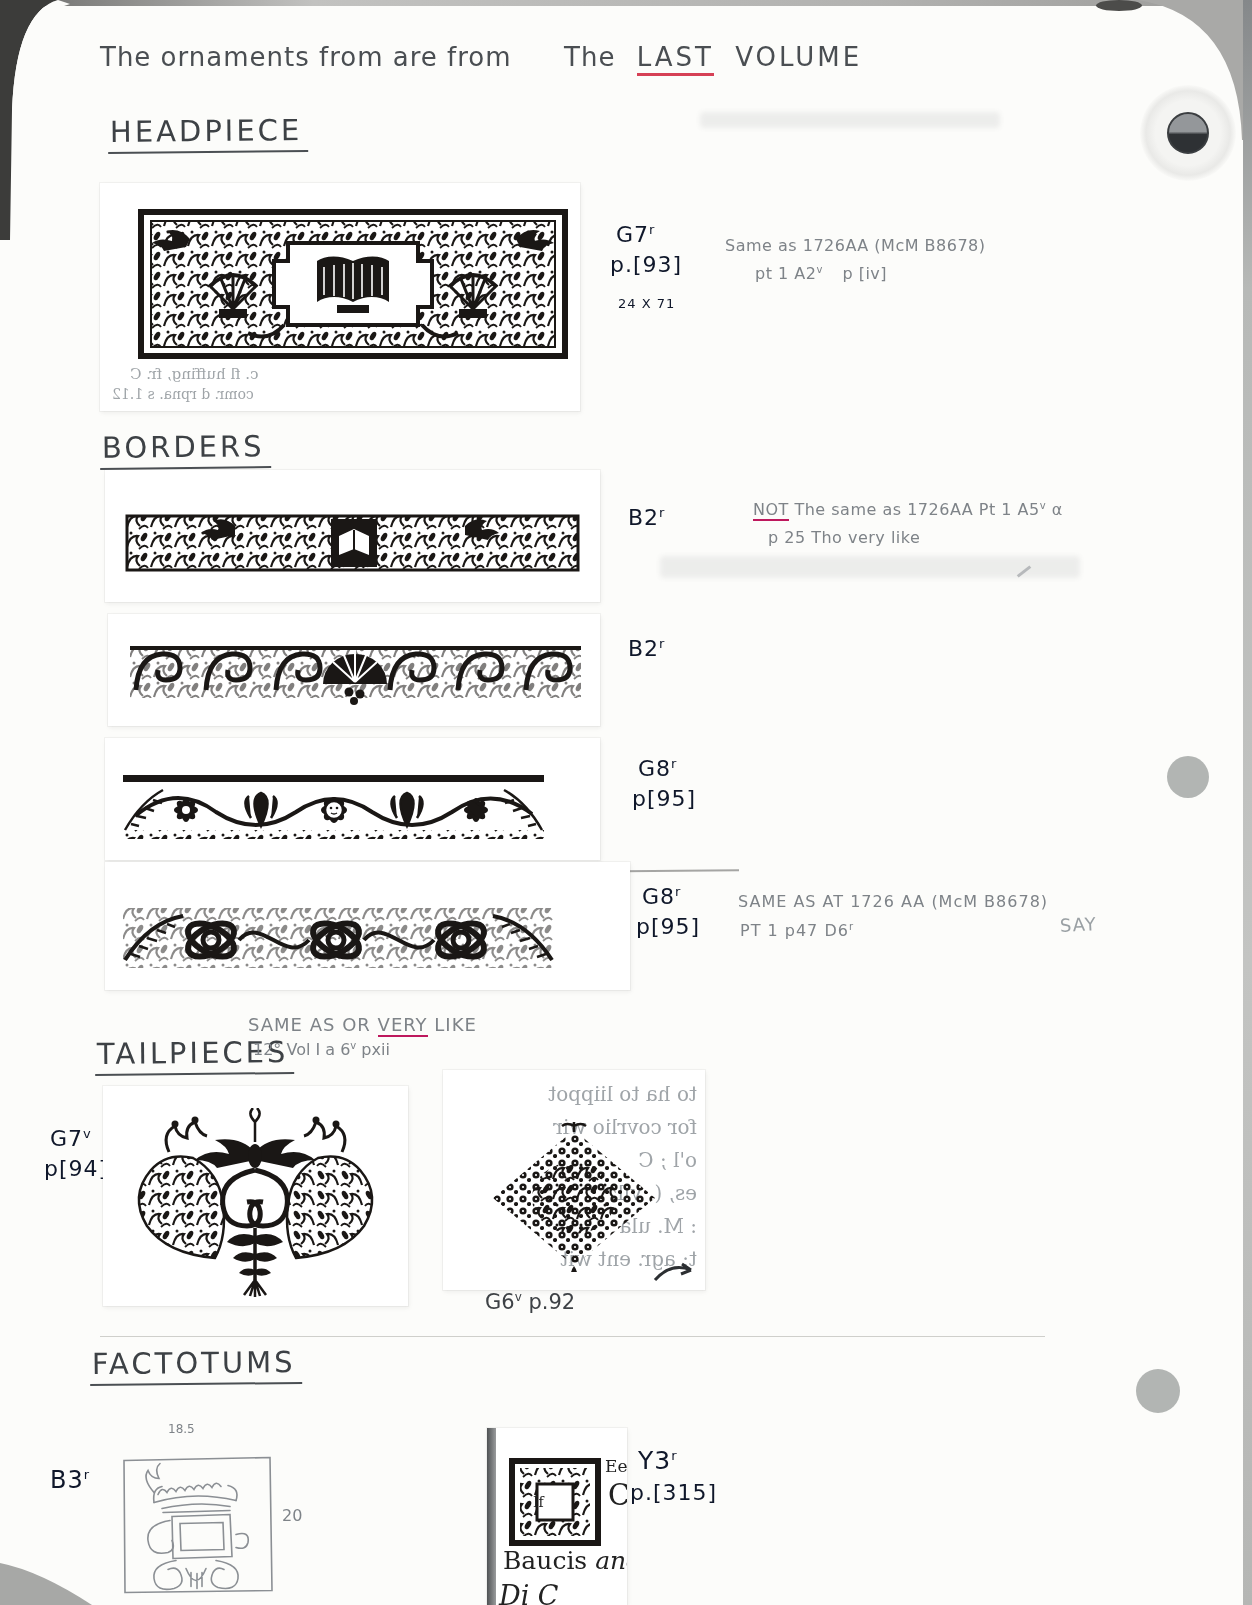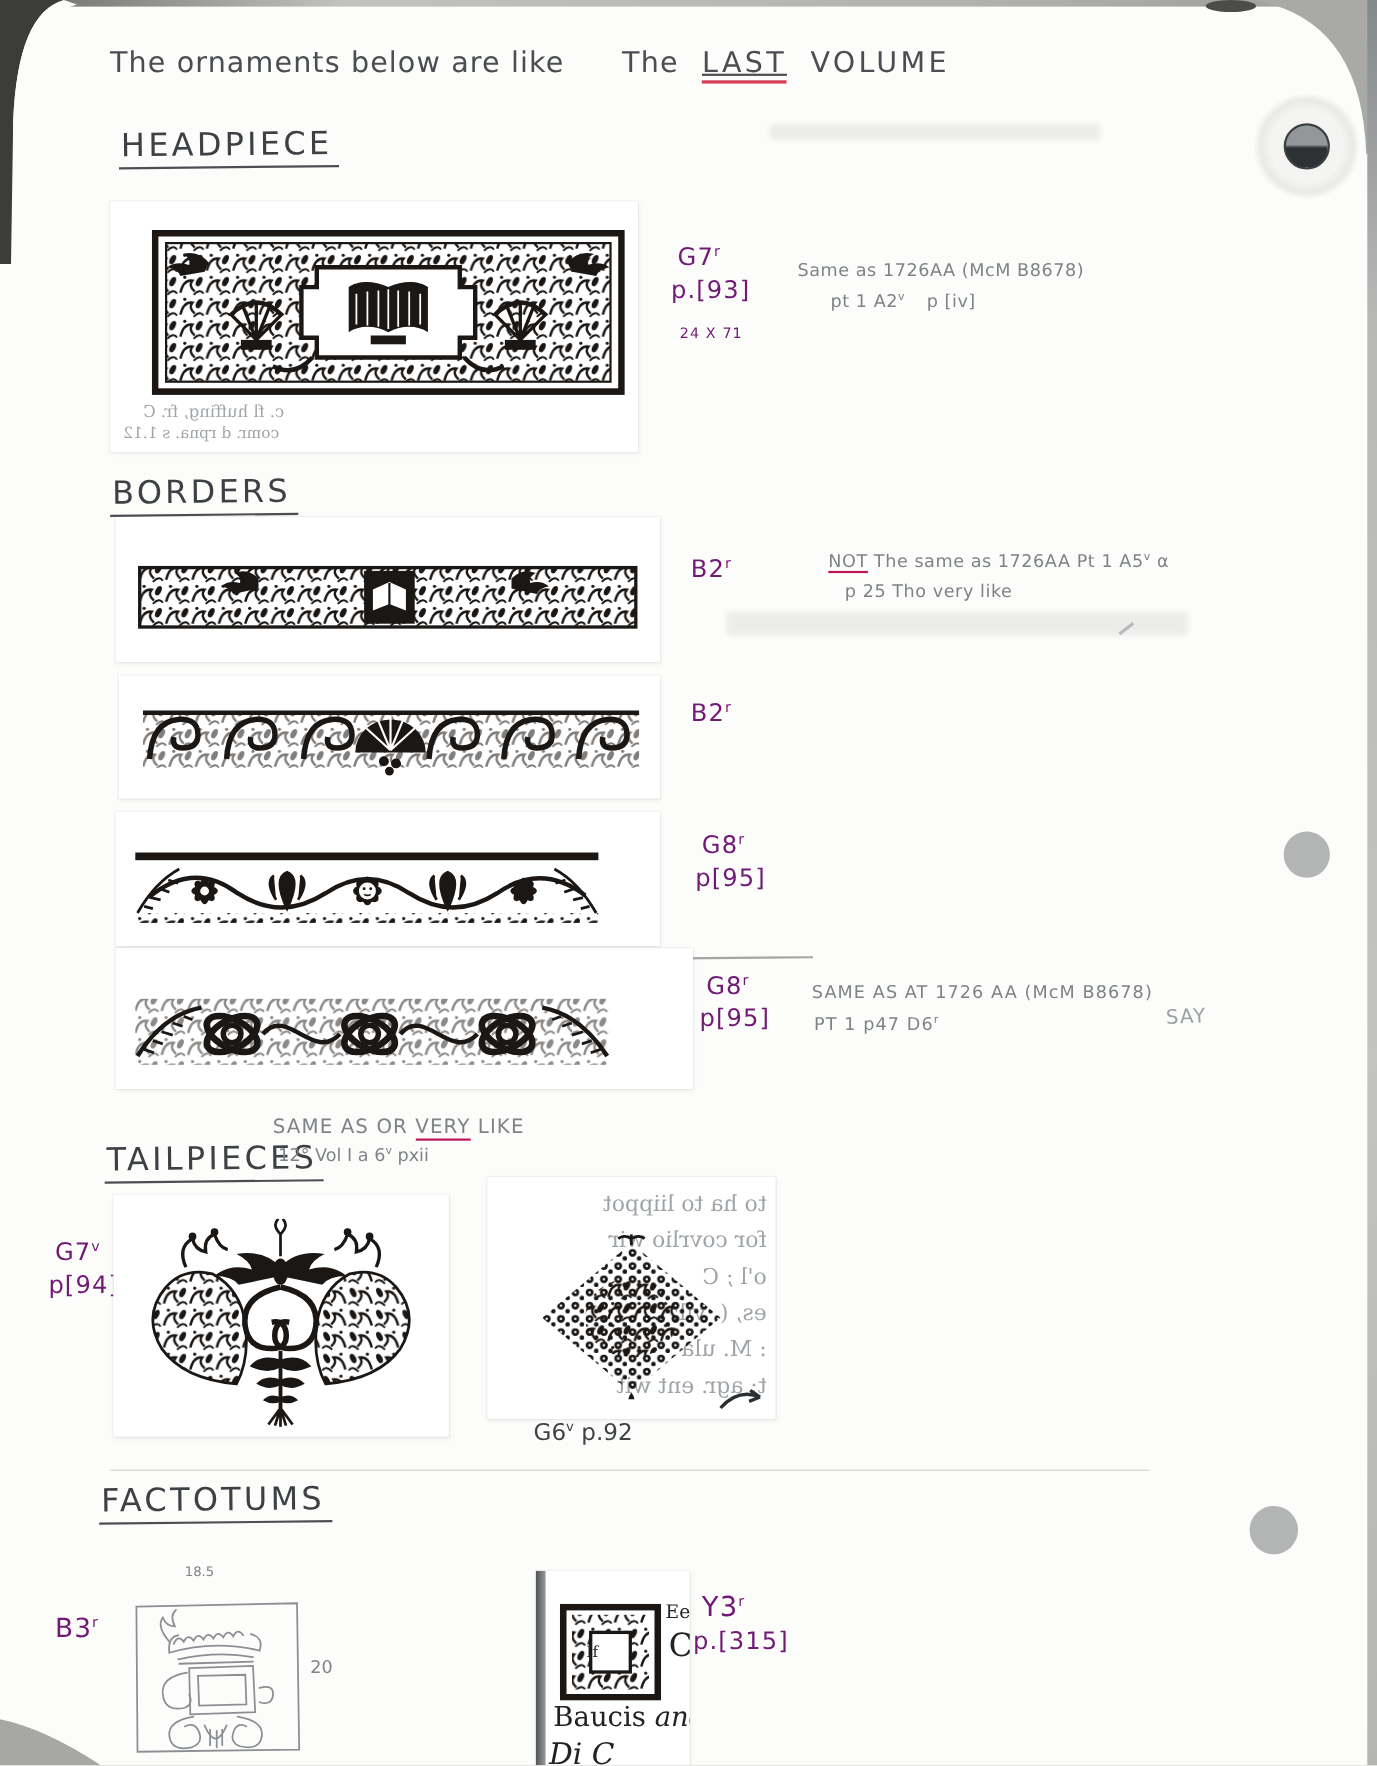--- a/index.html
+++ b/index.html
@@ -6,25 +6,25 @@
   #scan{position:relative;width:1252px;height:1605px;background:#fcfcfa;overflow:hidden;
         font-family:"DejaVu Sans",sans-serif;}
   .abs{position:absolute;}
   
   .hw{font-family:"DejaVu Sans",sans-serif;color:#4a4e52;white-space:nowrap;}
   .hw-dark{color:#3e4246;}
   .hw-light{color:#7e8388;}
   .hw-fade{color:#9aa0a4;}
   .heading{font-size:29px;letter-spacing:3px;color:#3d4145;
            border-bottom:2.5px solid #4b4f53;padding:0 6px 3px 2px;transform:rotate(-0.6deg);}
-  .sig{font-size:22px;color:#701a75;letter-spacing:1px;}
+  .sig{font-size:22px;color:#0f172a;letter-spacing:1px;}
   .sig sup{font-size:13px;}
   .note{font-size:16px;letter-spacing:0.5px;}
   .note sup{font-size:10px;}
-  .u-red{border-bottom:3px solid #d64055;padding-bottom:1px;text-decoration:underline;}
+  .u-red{border-bottom:3px solid #d64055;padding-bottom:1px;}
   .u-gray{border-bottom:2px solid #be185d;}
   
   .clip{background:#ffffff;box-shadow:0 0 0 1px rgba(90,90,85,0.06),1px 2px 4px rgba(120,120,115,0.10);}
   .ghostline{font-family:"DejaVu Serif",serif;color:#8f959a;transform:scaleX(-1);
              filter:blur(0.6px);opacity:.85;white-space:nowrap;}
   .printtxt{font-family:"DejaVu Serif",serif;color:#222;}
   .smudge{filter:blur(2.5px);opacity:.10;background:#6a6e72;border-radius:4px;}
   .punch{border-radius:50%;}
 </style>
 </head>
@@ -65,21 +65,21 @@
   <div class="abs punch" style="left:1140px;top:85px;width:96px;height:96px;background:radial-gradient(circle,#f4f4f2 48%,#e9e9e7 62%,rgba(233,233,231,0) 72%)"></div>
   <div class="abs punch" style="left:1167px;top:112px;width:42px;height:42px;background:linear-gradient(180deg,#94979a 0 46%,#2e3134 54%);border:2px solid #3b3e41;box-sizing:border-box"></div>
   <div class="abs punch" style="left:1167px;top:756px;width:42px;height:42px;background:#b2b5b3"></div>
   <div class="abs punch" style="left:1136px;top:1369px;width:44px;height:44px;background:#b2b5b3"></div>
 
   <div class="abs smudge" style="left:660px;top:556px;width:420px;height:22px"></div>
   <div class="abs smudge" style="left:700px;top:112px;width:300px;height:16px"></div>
   <div class="abs" style="left:1016px;top:570px;width:16px;height:3px;background:#9fa3a6;transform:rotate(-38deg);opacity:.7"></div>
 
   <div class="abs hw" style="left:100px;top:42px;font-size:26px;letter-spacing:1px">
-    <span>The ornaments below are like</span>
+    <span>The ornaments from are from</span>
     <span style="display:inline-block;width:34px"></span>
     <span>The</span>
     <span class="u-red" style="margin-left:12px;letter-spacing:3px">LAST</span>
     <span style="margin-left:12px;letter-spacing:3px">VOLUME</span>
   </div>
 
   <div class="abs hw heading" style="left:108px;top:114px">HEADPIECE</div>
 
   <div class="abs clip" style="left:100px;top:183px;width:480px;height:228px">
     <svg class="abs" style="left:38px;top:26px" width="430" height="150" viewBox="0 0 430 150">

